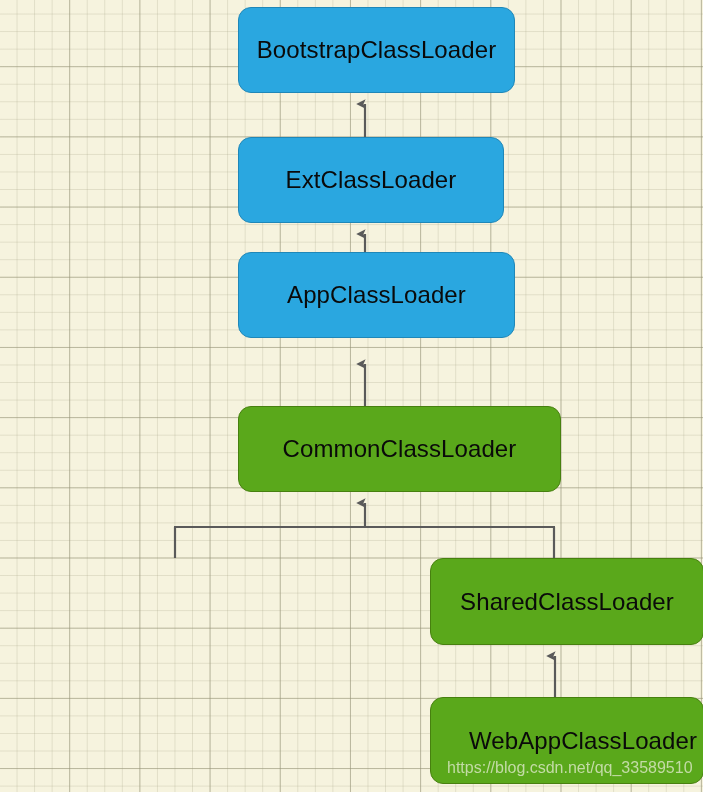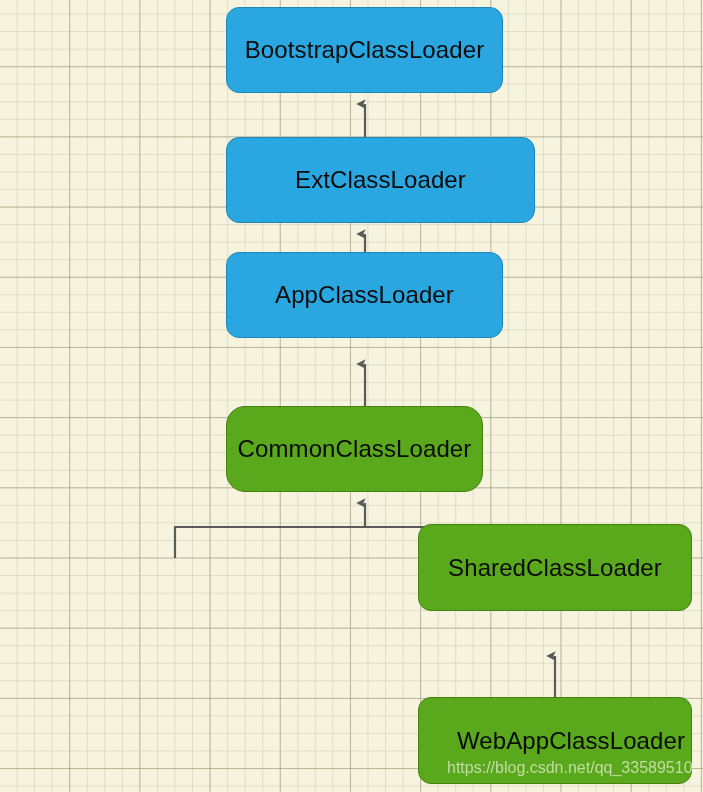--- a/index.html
+++ b/index.html
@@ -41,20 +41,21 @@
     display: flex;
     align-items: center;
     justify-content: center;
     border-radius: 13px;
     font-size: 24px;
     line-height: 1;
     color: #0a0a0a;
     letter-spacing: 0.1px;
     white-space: nowrap;
     z-index: 3;
+    margin-left: 12px;
   }
   .node.blue {
     background: #2aa7e0;
     border: 1.5px solid #1f87b8;
   }
   .node.green {
     background: #5aa81b;
     border: 1.5px solid #47800f;
   }
   #watermark {
@@ -91,34 +92,34 @@
       <path d="M 554 558 L 554 527"></path>
       <path d="M 174 527 L 555 527"></path>
       <line x1="365" y1="527" x2="365" y2="503" marker-end="url(#arrowhead)"></line>
     </g>
   </svg>
 
   <div class="node blue" style="left:226px; top:7px; width:277px; height:86px;">
     <span>BootstrapClassLoader</span>
   </div>
 
-  <div class="node blue" style="left:226px; top:137px; width:309px; height:86px;">
+  <div class="node blue" style="left:226px; top:137px; width:266px; height:86px;">
     <span>ExtClassLoader</span>
   </div>
 
   <div class="node blue" style="left:226px; top:252px; width:277px; height:86px;">
     <span>AppClassLoader</span>
   </div>
 
-  <div class="node green" style="left:226px; top:406px; width:257px; height:86px;border-radius:19px;">
+  <div class="node green" style="left:226px; top:406px; width:323px; height:86px;">
     <span>CommonClassLoader</span>
   </div>
 
 
-  <div class="node green" style="left:418px; top:524px; width:274px; height:87px;">
+  <div class="node green" style="left:418px; top:558px; width:274px; height:87px;">
     <span>SharedClassLoader</span>
   </div>
 
   <div class="node green" style="left:418px; top:697px; width:274px; height:87px;padding-left:32px;">
     <span>WebAppClassLoader</span>
   </div>
 
   <div id="watermark">https://blog.csdn.net/qq_33589510</div>
 
 </div>

